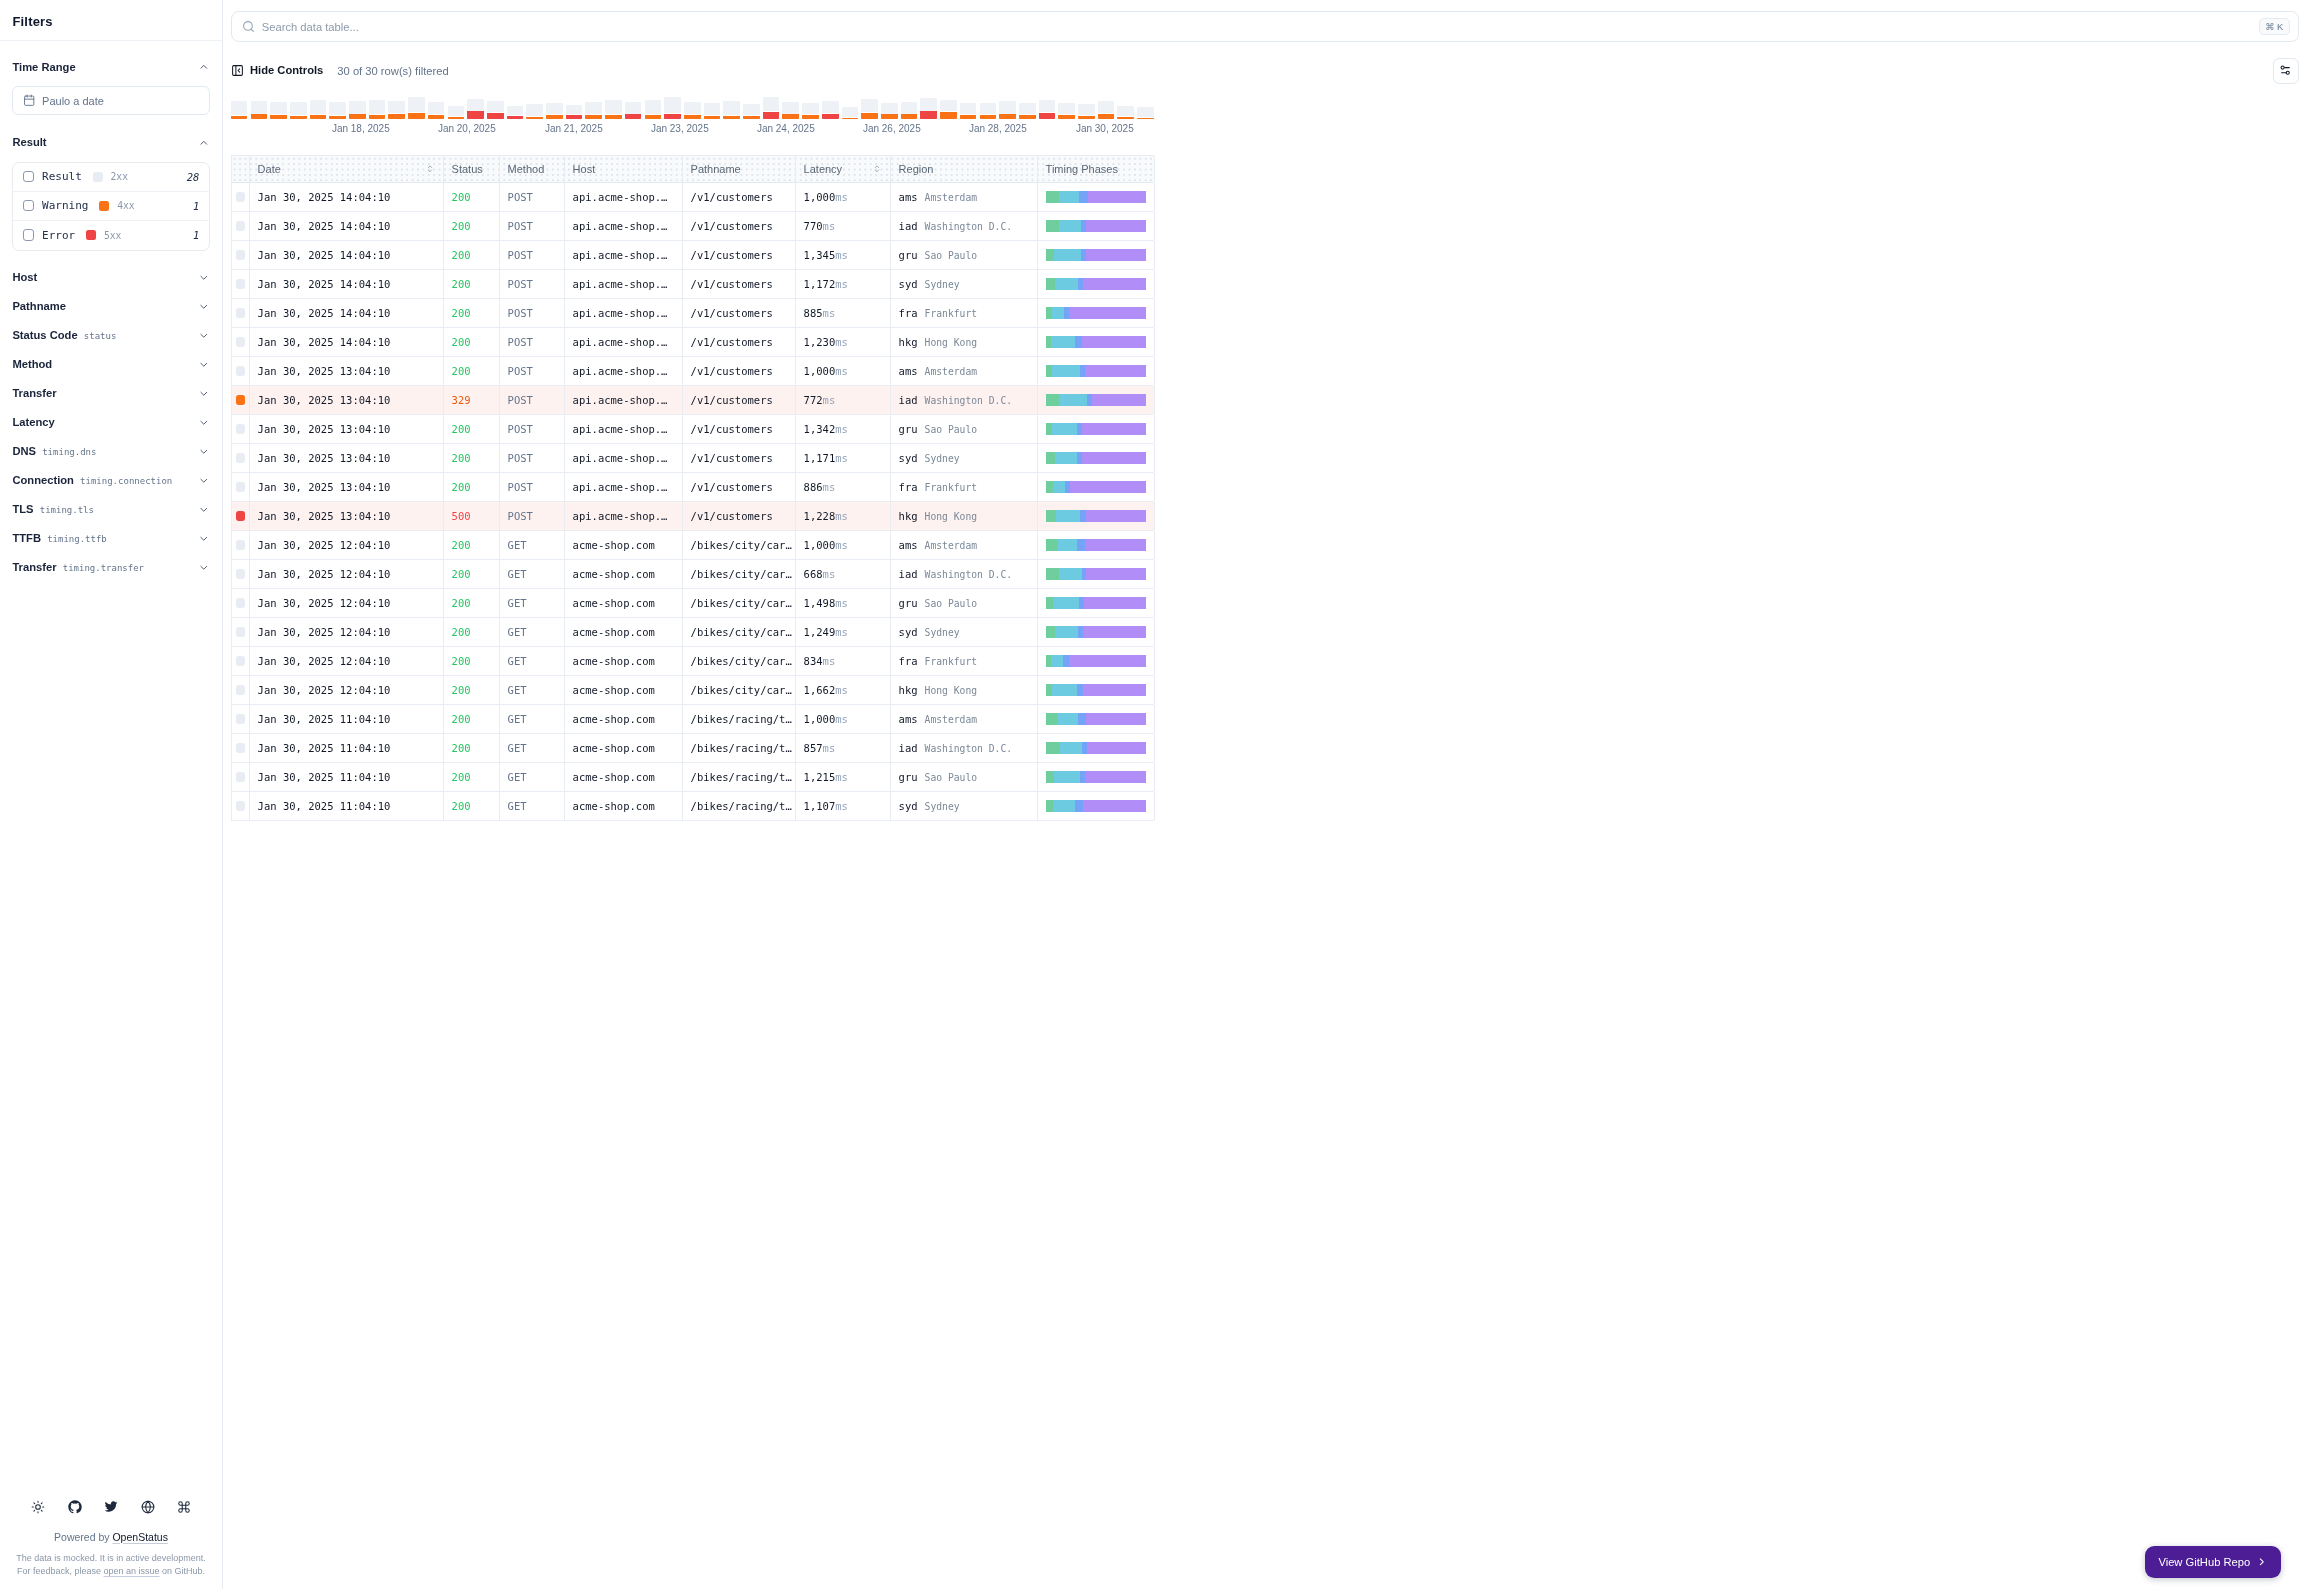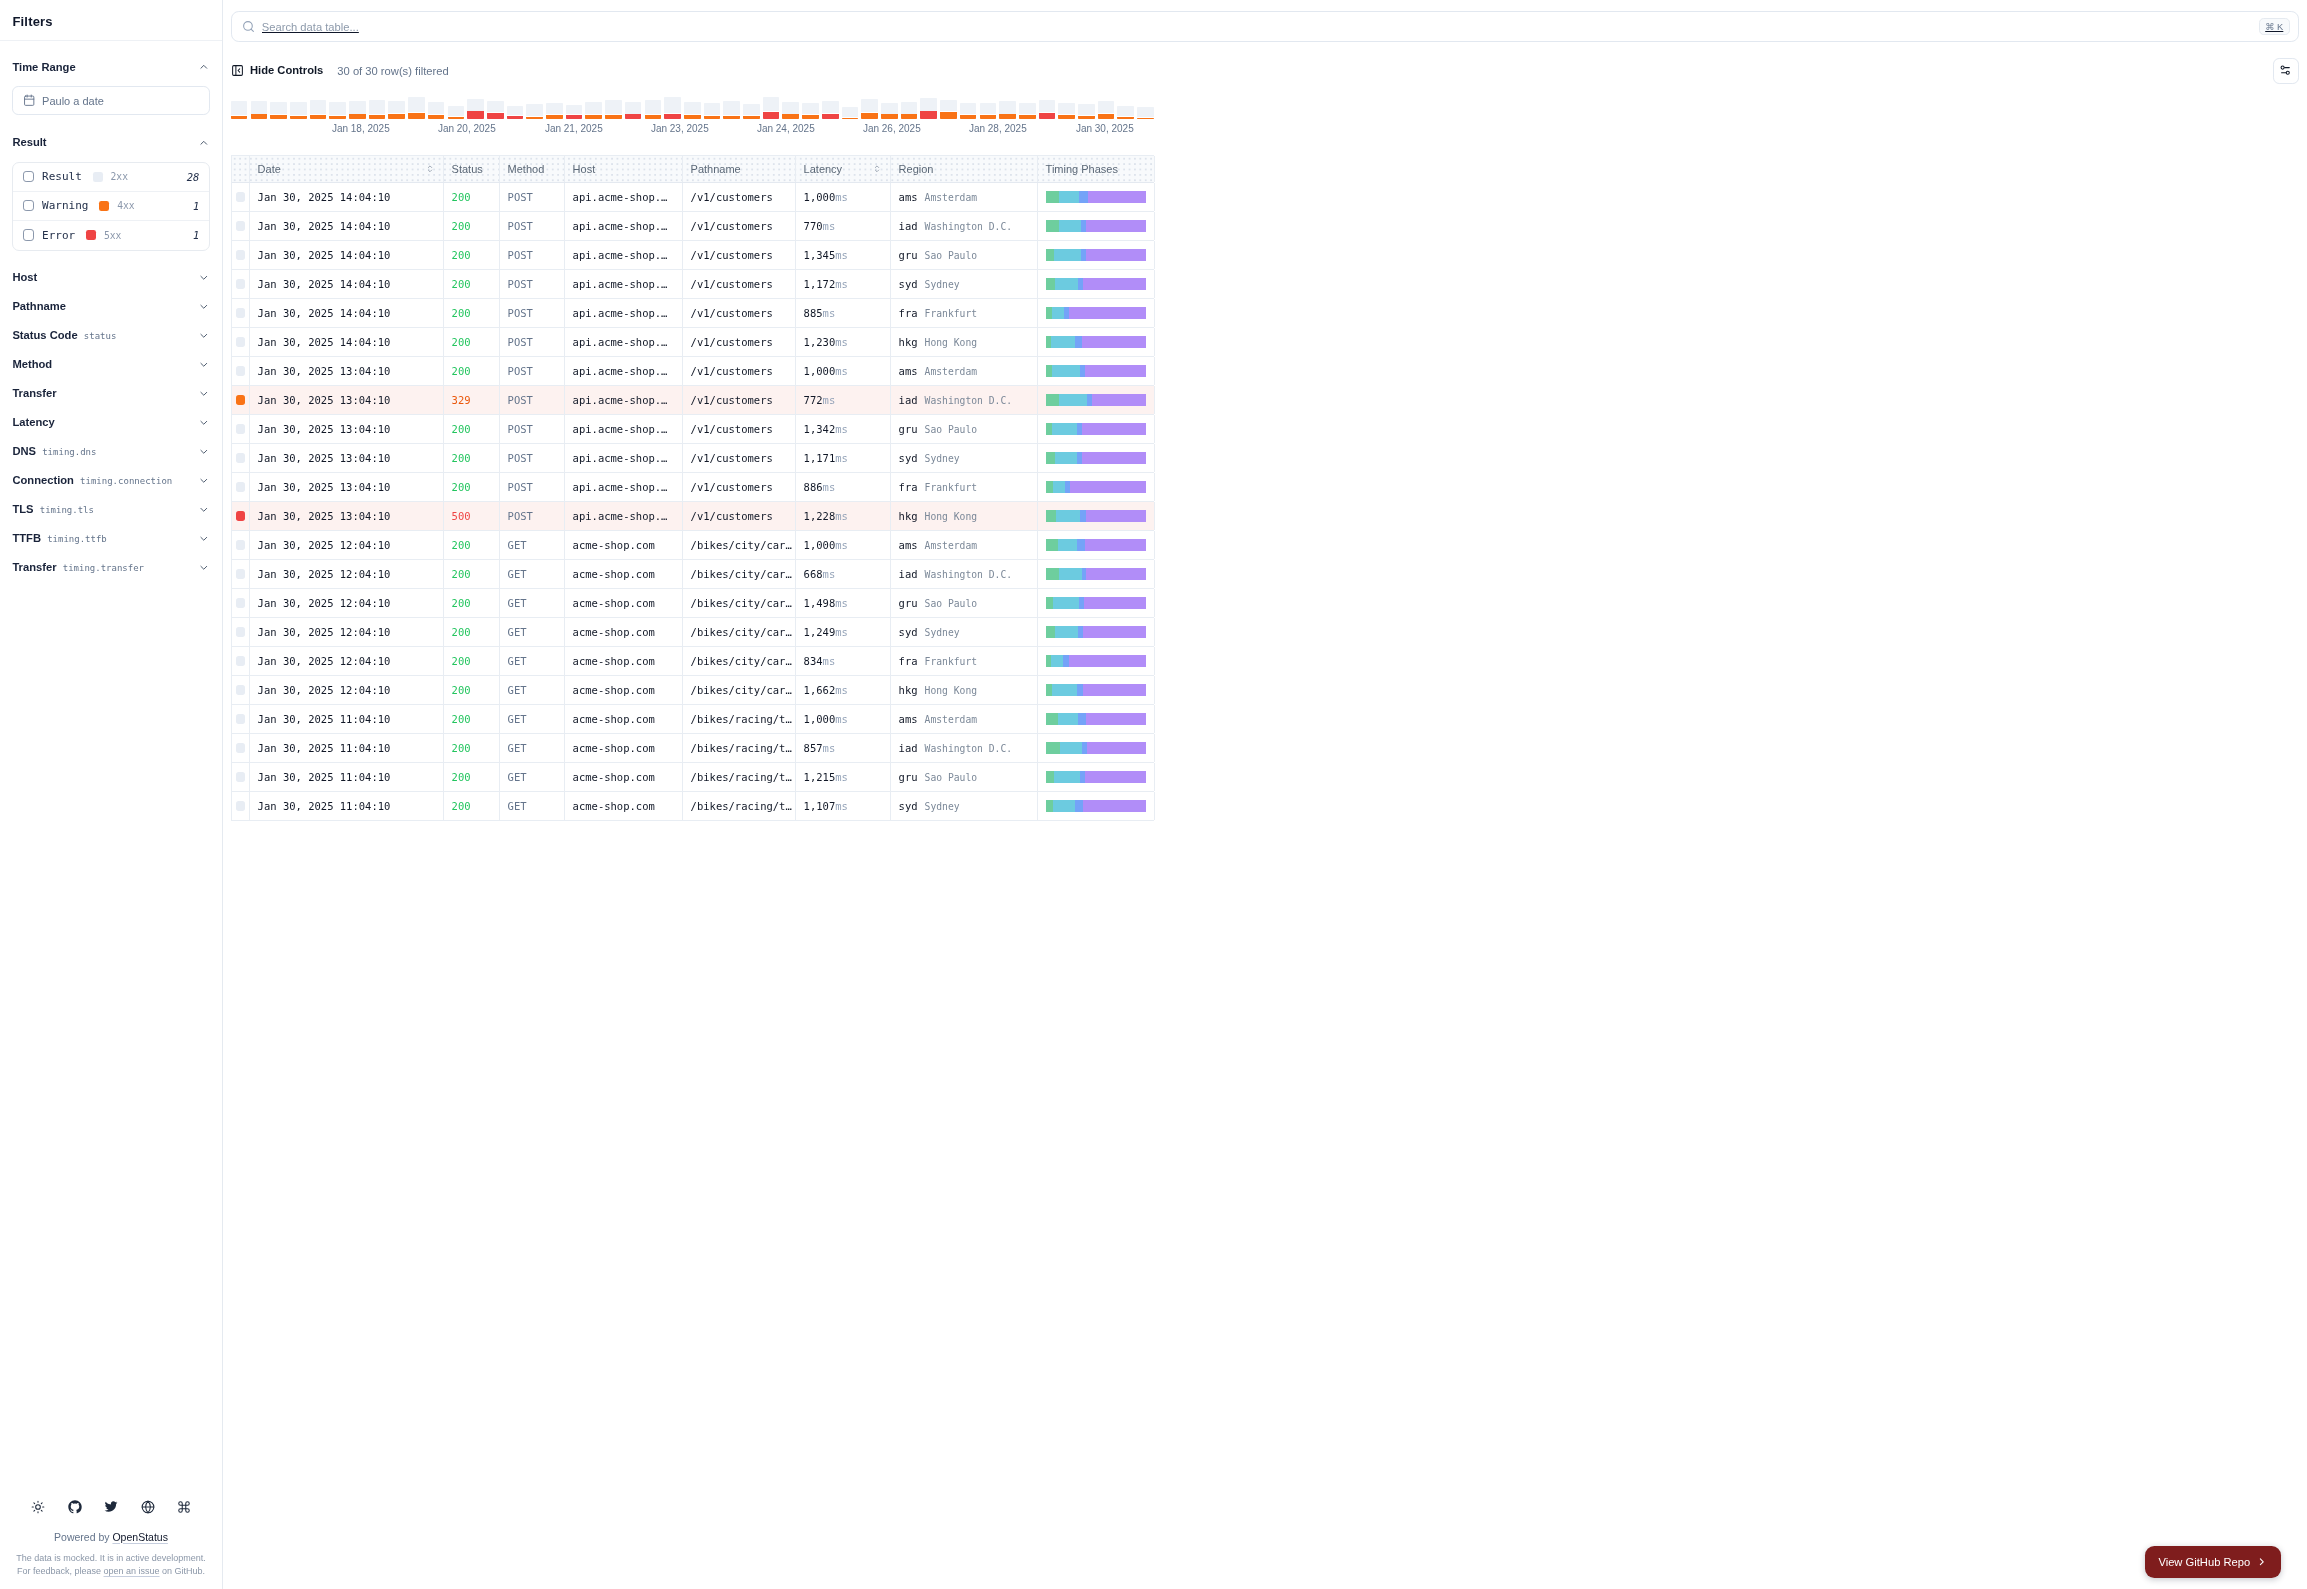--- a/index.html
+++ b/index.html
@@ -35,21 +35,21 @@
   .ficon { stroke:#1e293b; stroke-width:1.8; fill:none; stroke-linecap:round; stroke-linejoin:round; cursor:pointer; }
   .ficon-fill { fill:#1e293b; stroke:none; cursor:pointer; }
   .powered { font-size:10.5px; color:#64748b; margin-bottom:9.3px; }
   .powered a { color:#0f172a; text-decoration:underline; text-decoration-color:#c6cede; text-underline-offset:2.3px; cursor:pointer; }
   .fineprint { font-size:9px; color:#8b97a8; line-height:1.45; }
   .fineprint u { text-decoration:underline; text-decoration-color:#c6cede; text-underline-offset:1.6px; cursor:pointer; }
 
   
   .main { position:absolute; left:223px; top:0; right:0; height:100%; }
   .search { margin:11px 8.5px 0 7.8px; height:31px; border:0.8px solid #e2e8f0; border-radius:7.8px;
-    display:flex; align-items:center; padding:0 7.8px 0 10px; gap:7px; background:#fff;text-decoration:underline; }
+    display:flex; align-items:center; padding:0 7.8px 0 10px; gap:7px; background:#fff; }
   .search svg { width:13px; height:13px; stroke:#94a3b8; stroke-width:2; fill:none; stroke-linecap:round; }
   .search input { border:none; outline:none; flex:1; font-size:11.2px; color:#0f172a; background:transparent; font-family:"Liberation Sans",sans-serif; }
   .search input::placeholder { color:#8d9aab; }
   .kbd { font-size:9.3px; color:#64748b; background:#f8fafc; border:0.8px solid #e5eaf0; border-radius:4.7px; padding:2.3px 5.4px; }
 
   .controls { margin:15.5px 8.5px 0 7.8px; display:flex; align-items:center; height:26px; gap:14px; }
   .hidectl { display:flex; align-items:flex-start; gap:6.2px; font-size:11.2px; font-weight:600; color:#101826; cursor:pointer; }
   .hidectl svg { width:13px; height:13px; stroke:#101826; stroke-width:1.9; fill:none; stroke-linecap:round; stroke-linejoin:round; }
   .rowcount { font-size:11.2px; color:#64748b; }
   .settings-btn { margin-left:auto; width:26px; height:26px; border:0.8px solid #e2e8f0; border-radius:6.2px;
@@ -81,21 +81,21 @@
     overflow:hidden; white-space:nowrap; }
   .td.ind { justify-content:center; padding:0; }
   .indsq { width:9.3px; height:9.3px; border-radius:2.7px; }
   .st-success { color:#22c55e; } .st-warning { color:#ea580c; } .st-error { color:#ef4444; }
   .td.method { color:#64748b; }
   .ms { color:#94a3b8; }
   .rg-city { color:#7b8898; font-size:9.7px; margin-left:7px; }
   .tbar { display:flex; width:100%; height:11.6px; overflow:hidden; }
   .tbar div { height:100%; }
 
-  .gh-btn { position:fixed; right:26px; bottom:11px; height:32px; background:#7f1d1d; color:#fff;
+  .gh-btn { position:fixed; right:26px; bottom:11px; height:32px; background:#4c1d95; color:#fff;
     border-radius:9.3px; display:flex; align-items:center; gap:6.2px; padding:16px 13px;
     font-size:11.2px; font-weight:500; cursor:pointer; box-shadow:0 1.6px 6.2px rgba(15,23,42,.25); }
   .gh-btn svg { width:11.6px; height:11.6px; stroke:#fff; stroke-width:2.2; fill:none; stroke-linecap:round; stroke-linejoin:round; }
 </style>
 </head>
 <body>
 
 <aside class="sidebar">
   <div class="sb-head">
     <div class="sb-title">Filters</div>

